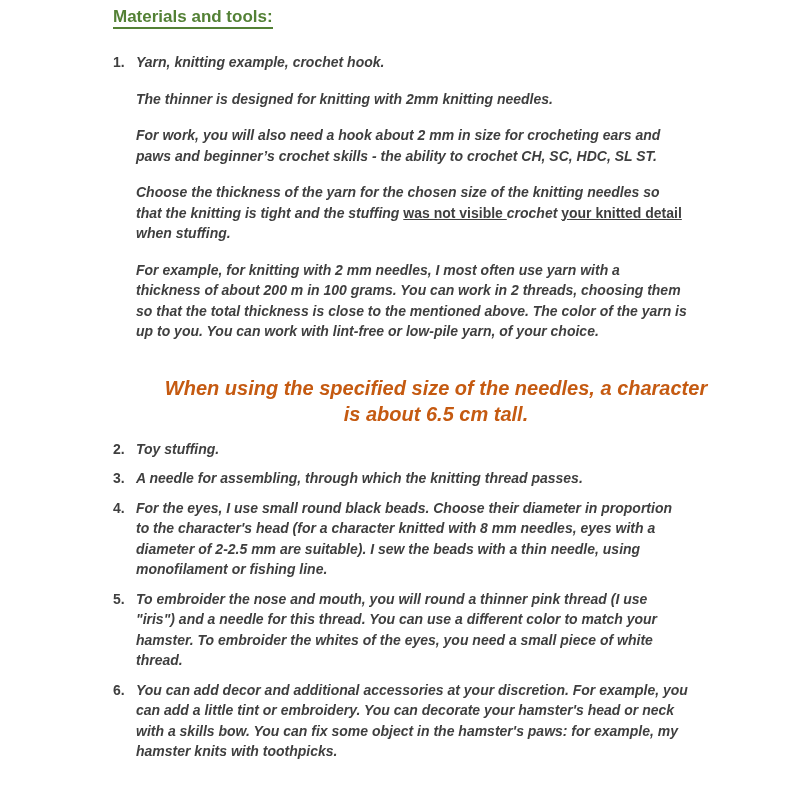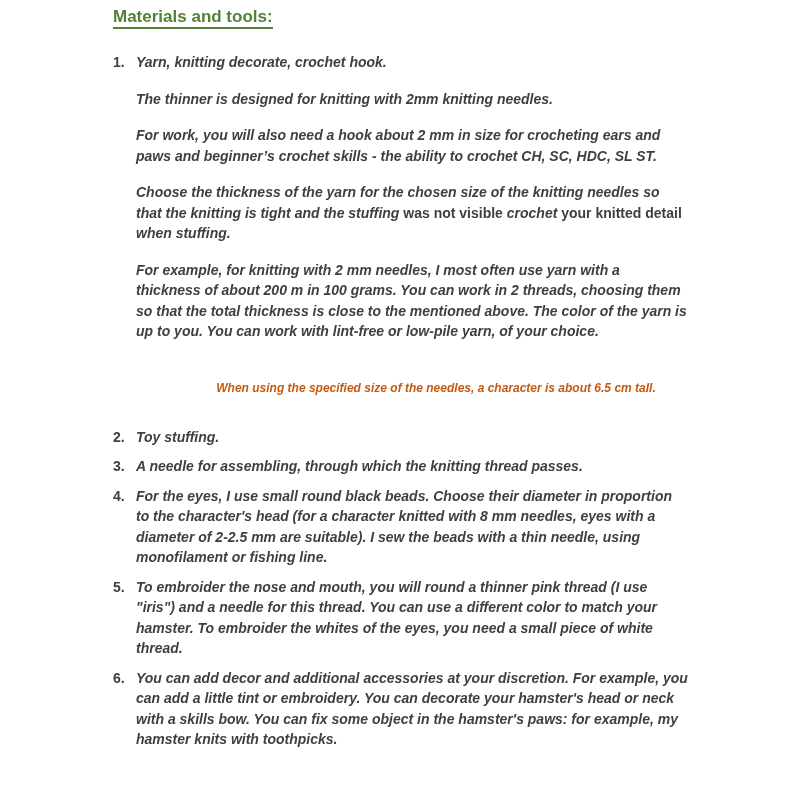--- a/index.html
+++ b/index.html
@@ -38,46 +38,46 @@
   .list-item.first { margin-top: 0; }
   .num {
     flex: 0 0 23px;
     width: 23px;
     font-style: normal;
     font-weight: 700;
   }
   .li-body { flex: 1; min-width: 0; }
   .para { margin: 16px 0 0 0; }
   .para.lead { margin: 0; }
-  .upright { font-style: normal; }
+  .upright { font-style: normal; text-decoration: underline; }
   .callout {
     box-sizing: border-box;
-    margin: 33px 0 26px 47px;
+    margin: 33px 0 12px 47px;
     width: 552px;
     text-align: center;
     color: #c55a11;
-    font-size: 12px;
+    font-size: 20px;
     line-height: 26px;
     font-weight: 700;
     font-style: italic;
   }
 </style>
 </head>
 <body>
 
 <div class="page">
 
   <h1 class="heading"><span class="underlined">Materials and tools:</span></h1>
 
   <div class="doc-body">
 
     <div class="list-item first">
       <span class="num">1.</span>
       <div class="li-body">
-        <p class="para lead">Yarn, knitting decorate, crochet hook.</p>
+        <p class="para lead">Yarn, knitting example, crochet hook.</p>
         <p class="para">The thinner is designed for knitting with 2mm knitting needles.</p>
         <p class="para">For work, you will also need a hook about 2 mm in size for crocheting ears and paws and beginner’s crochet skills - the ability to crochet CH, SC, HDC, SL ST.</p>
         <p class="para"><span>Choose the thickness of the yarn for the chosen size of the knitting needles so that the knitting is tight and the stuffing </span><span class="upright">was not visible </span><span>crochet </span><span class="upright">your knitted detail </span><span>when stuffing.</span></p>
         <p class="para">For example, for knitting with 2 mm needles, I most often use yarn with a thickness of about 200 m in 100 grams. You can work in 2 threads, choosing them so that the total thickness is close to the mentioned above. The color of the yarn is up to you. You can work with lint-free or low-pile yarn, of your choice.</p>
       </div>
     </div>
 
     <div class="callout">When using the specified size of the needles, a character is about 6.5 cm tall.</div>
 
     <div class="list-item">

